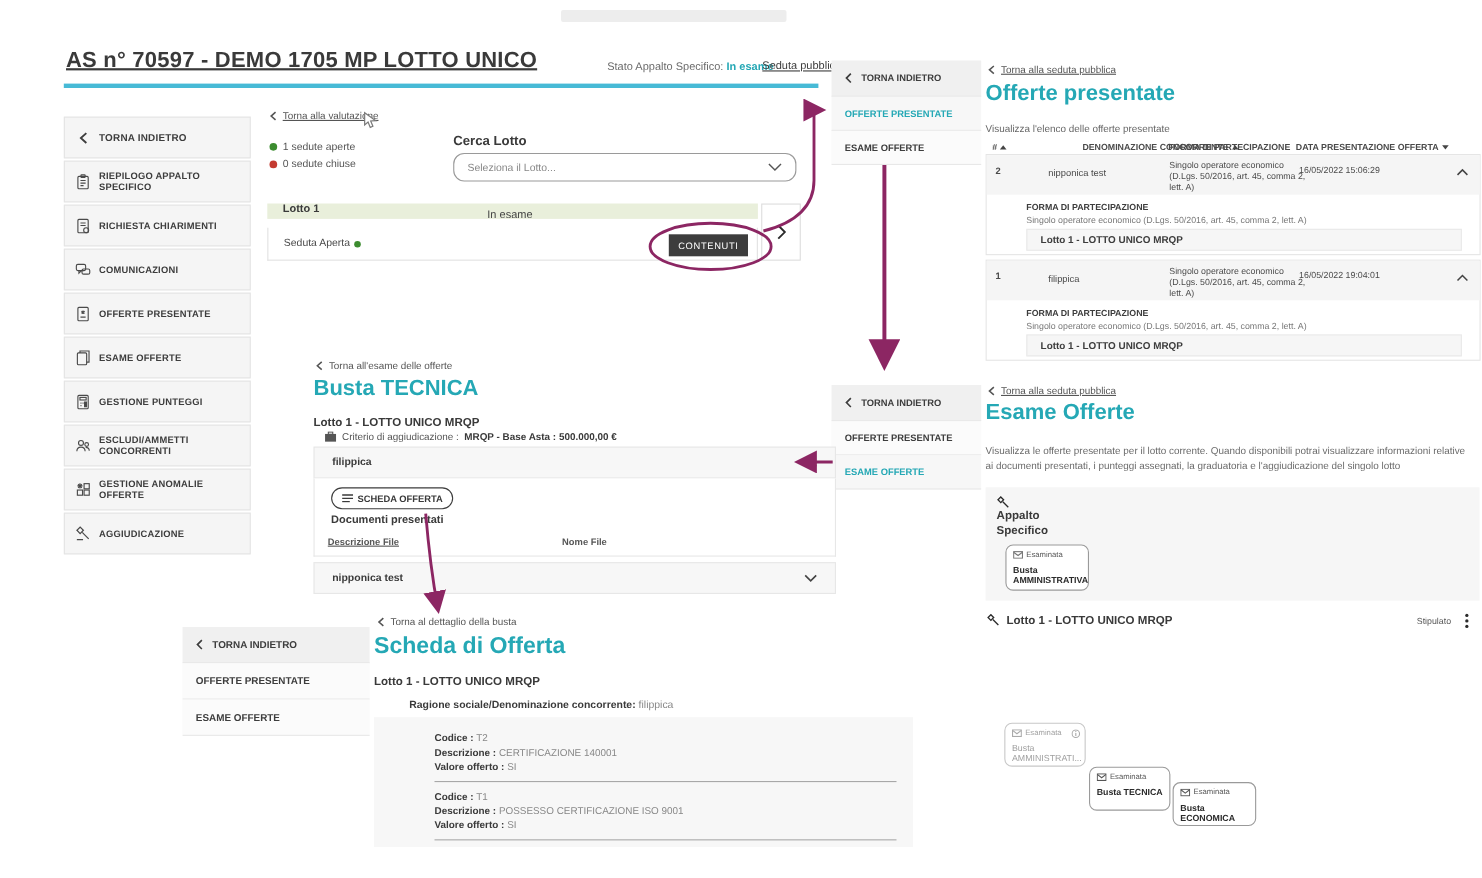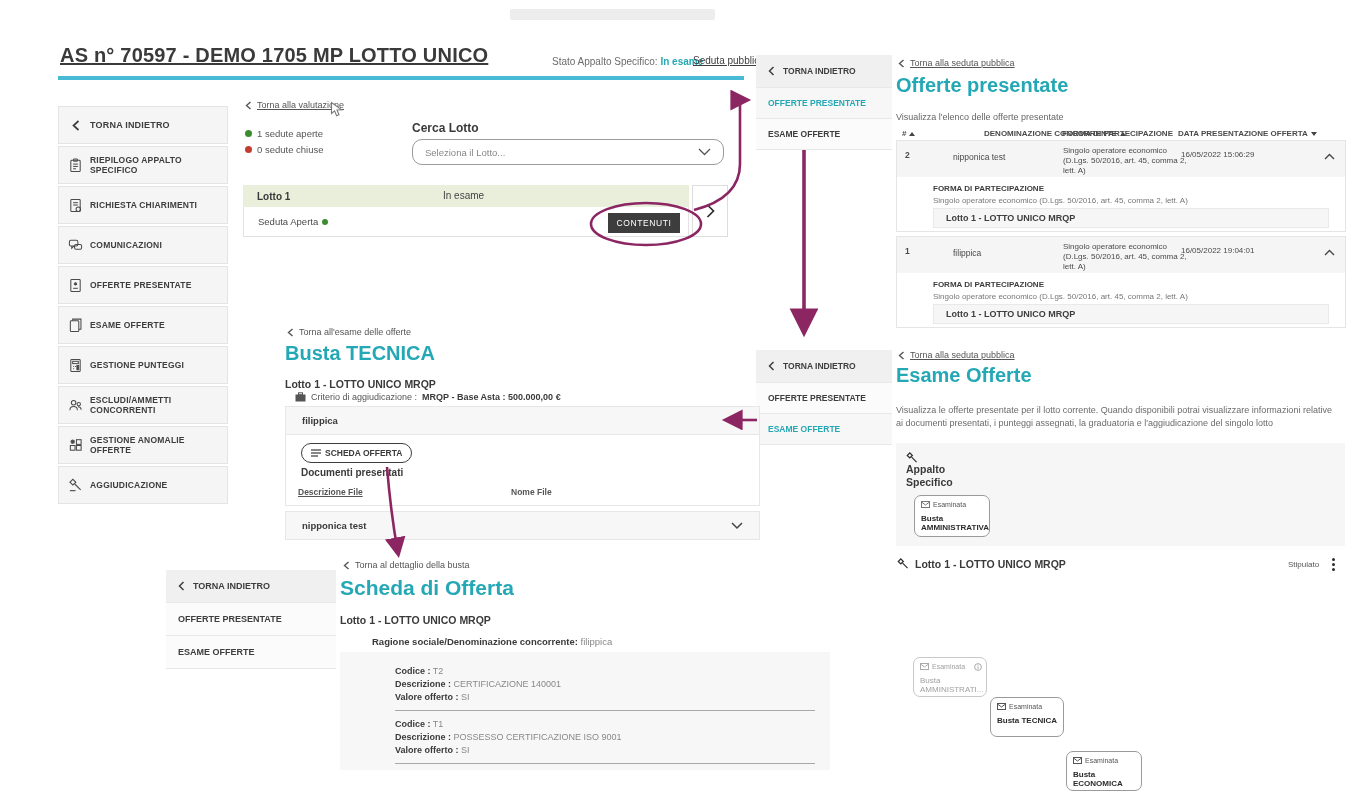--- a/index.html
+++ b/index.html
@@ -32,21 +32,21 @@
   .mini-row.active{color:#25a8b5;background:#f7f7f7;}
   .mini.wide{width:170px;}
   .mini.wide .mini-row{height:33px;font-size:9px;}
   
   .legend-dot{width:7px;height:7px;border-radius:50%;display:inline-block;}
   .legend-item{display:flex;align-items:center;gap:5px;font-size:9.5px;color:#555;}
   .search-label{font-size:12px;font-weight:bold;color:#3a3a3a;}
   .fake-select{display:flex;align-items:center;justify-content:space-between;border:1px solid #9a9a9a;
     border-radius:10px;background:#fff;height:26px;box-sizing:border-box;padding:0 12px;cursor:pointer;}
   .fake-select .val{font-size:9.5px;color:#888;}
-  .lot-table-head{background:#e9efdb;height:22px;display:flex;align-items:center;}
+  .lot-table-head{background:#e9efdb;height:14px;display:flex;align-items:flex-start;}
   .lot-table-body{background:#fff;height:30px;display:flex;align-items:center;border:1px solid #e2e2e2;border-top:none;box-sizing:border-box;}
   .btn-dark{background:#3d3d3d;color:#fff;font-size:8.5px;font-weight:normal;letter-spacing:.6px;
     display:flex;align-items:center;justify-content:center;cursor:pointer;border:none;}
   .chev-cell{background:#fff;border:1px solid #ddd;display:flex;align-items:center;justify-content:center;cursor:pointer;box-sizing:border-box;}
   
   .col-h{font-size:8px;font-weight:bold;color:#4a4a4a;display:flex;align-items:center;gap:3px;cursor:pointer;}
   .tri-up{width:0;height:0;border-left:3px solid transparent;border-right:3px solid transparent;border-bottom:4px solid #444;}
   .tri-dn{width:0;height:0;border-left:3px solid transparent;border-right:3px solid transparent;border-top:4px solid #444;}
   .grp{border:1px solid #e5e5e5;background:#fff;box-sizing:border-box;}
   .grp-head{background:#f5f5f5;position:relative;height:36px;}
@@ -476,21 +476,21 @@
   <div class="abs busta-card" style="left:990px;top:586px;width:74px;height:40px;">
     <div class="st">
       <svg width="9" height="7" viewBox="0 0 9 7">
           <rect x="0.5" y="0.5" width="8" height="6" fill="none" stroke="#555"></rect>
           <polyline points="0.5,1 4.5,4 8.5,1" fill="none" stroke="#555"></polyline>
         </svg>
       <span>Esaminata</span>
     </div>
     <div class="lb">Busta TECNICA</div>
   </div>
-  <div class="abs busta-card" style="left:1066px;top:600px;width:76px;height:40px;">
+  <div class="abs busta-card" style="left:1066px;top:560px;width:76px;height:40px;">
     <div class="st">
       <svg width="9" height="7" viewBox="0 0 9 7">
           <rect x="0.5" y="0.5" width="8" height="6" fill="none" stroke="#555"></rect>
           <polyline points="0.5,1 4.5,4 8.5,1" fill="none" stroke="#555"></polyline>
         </svg>
       <span>Esaminata</span>
     </div>
     <div class="lb">Busta ECONOMICA</div>
   </div>
 

